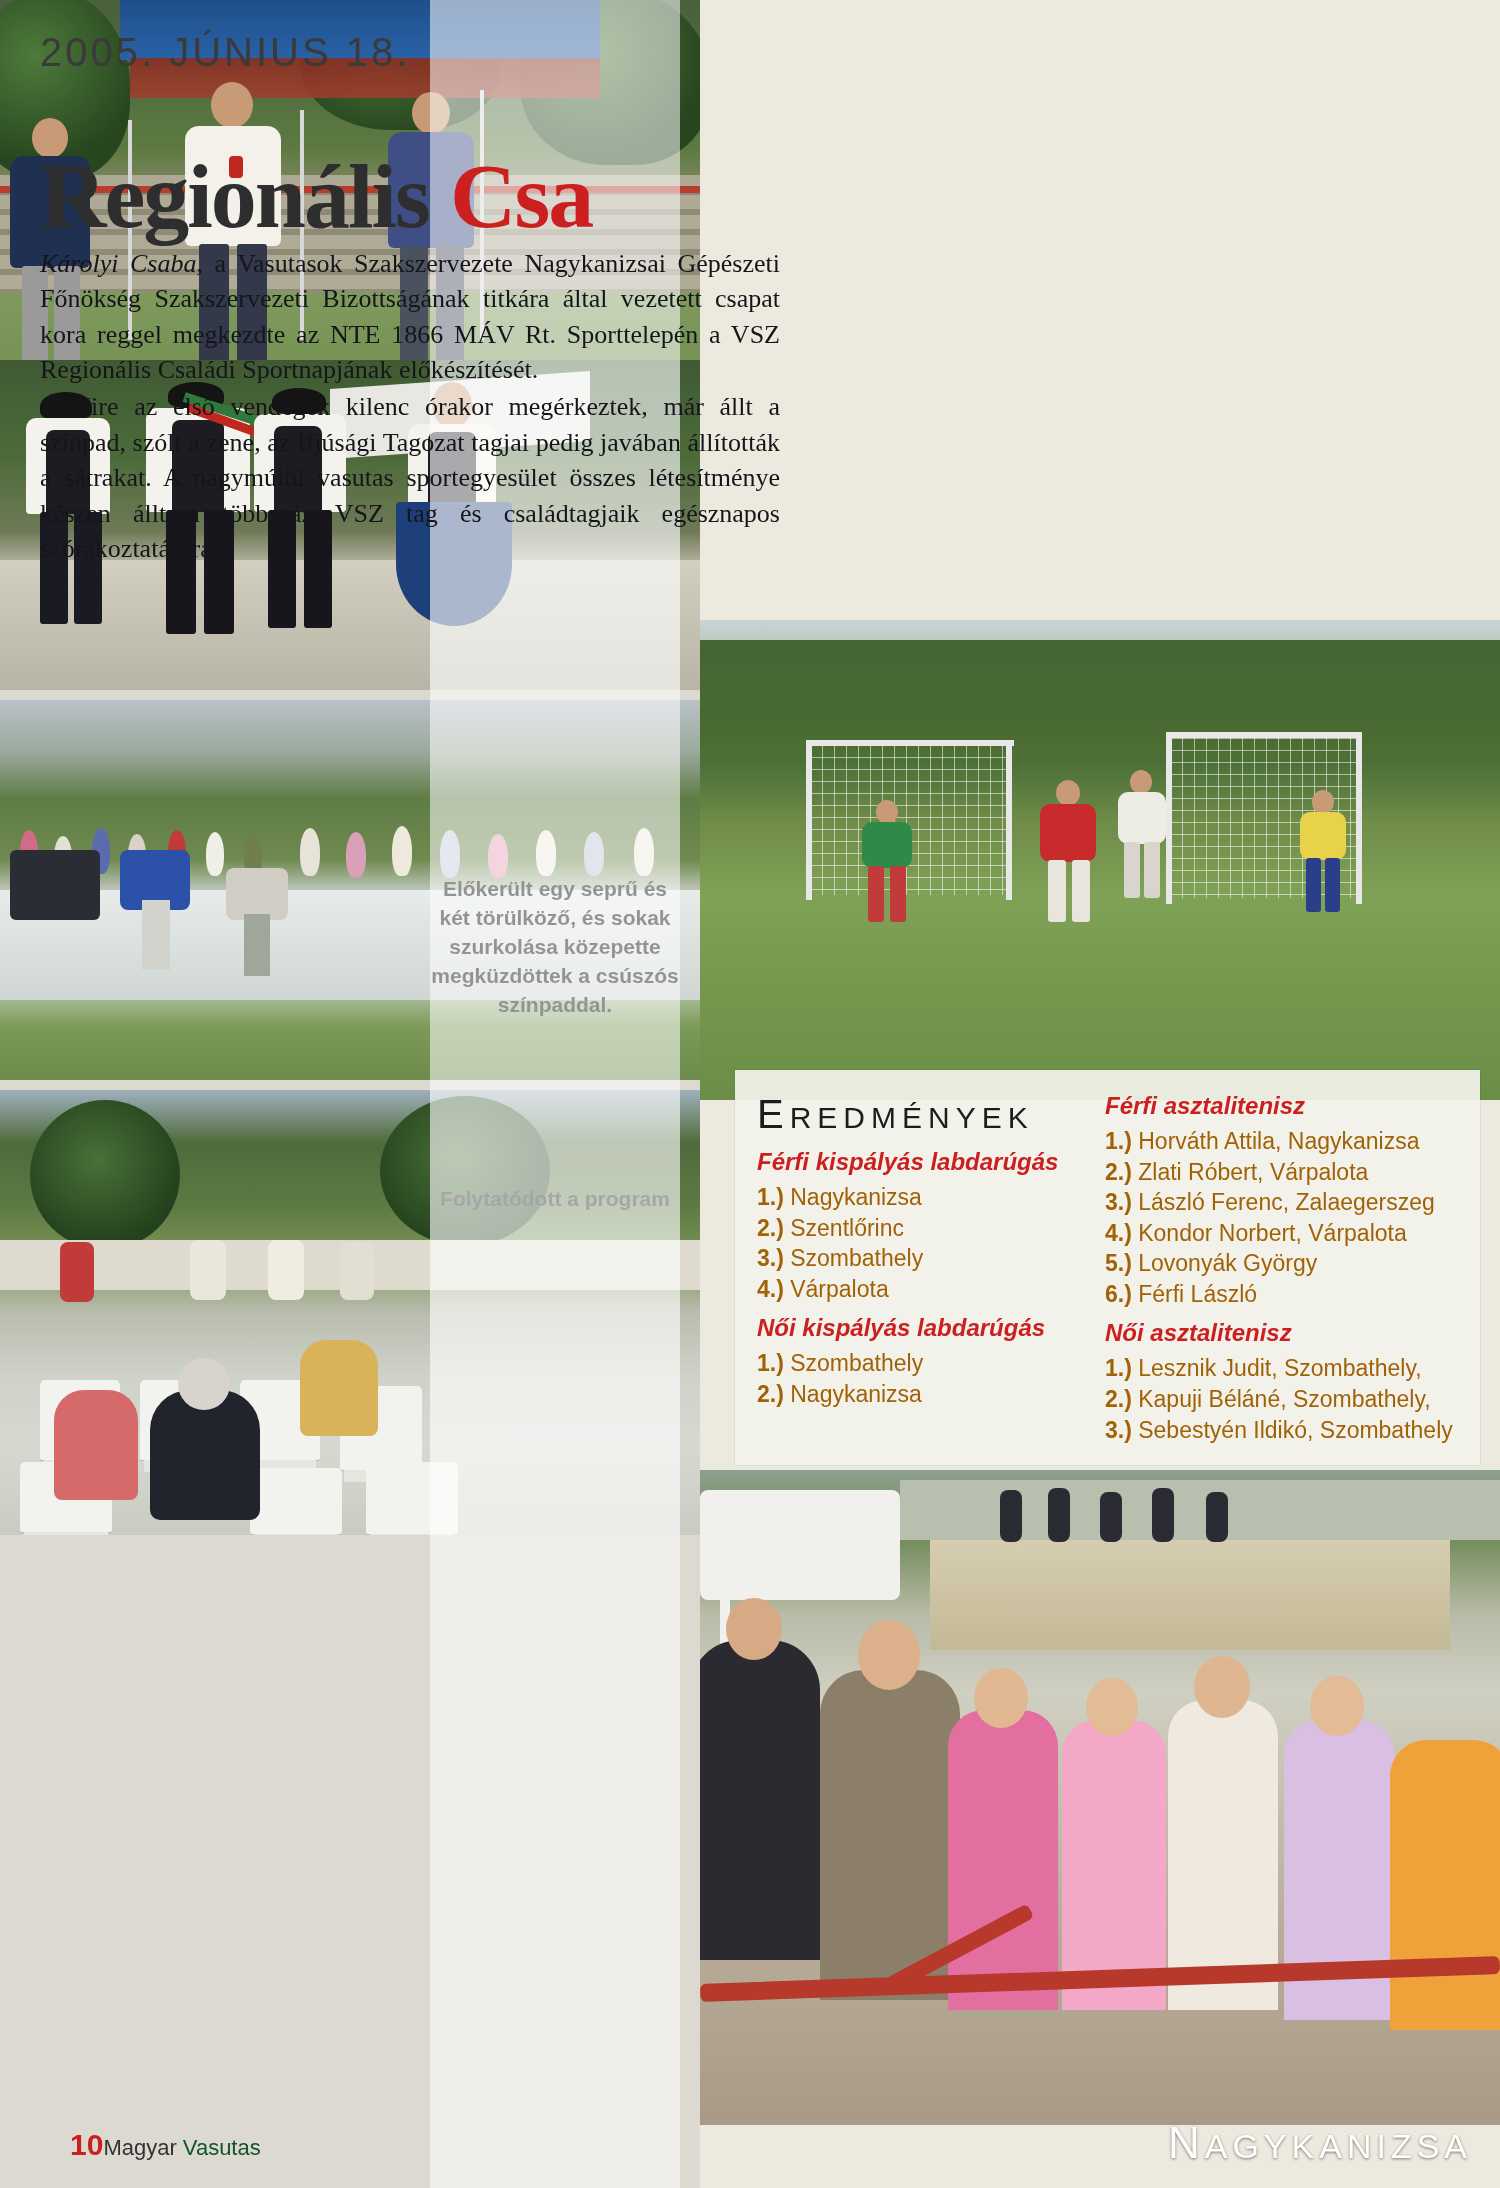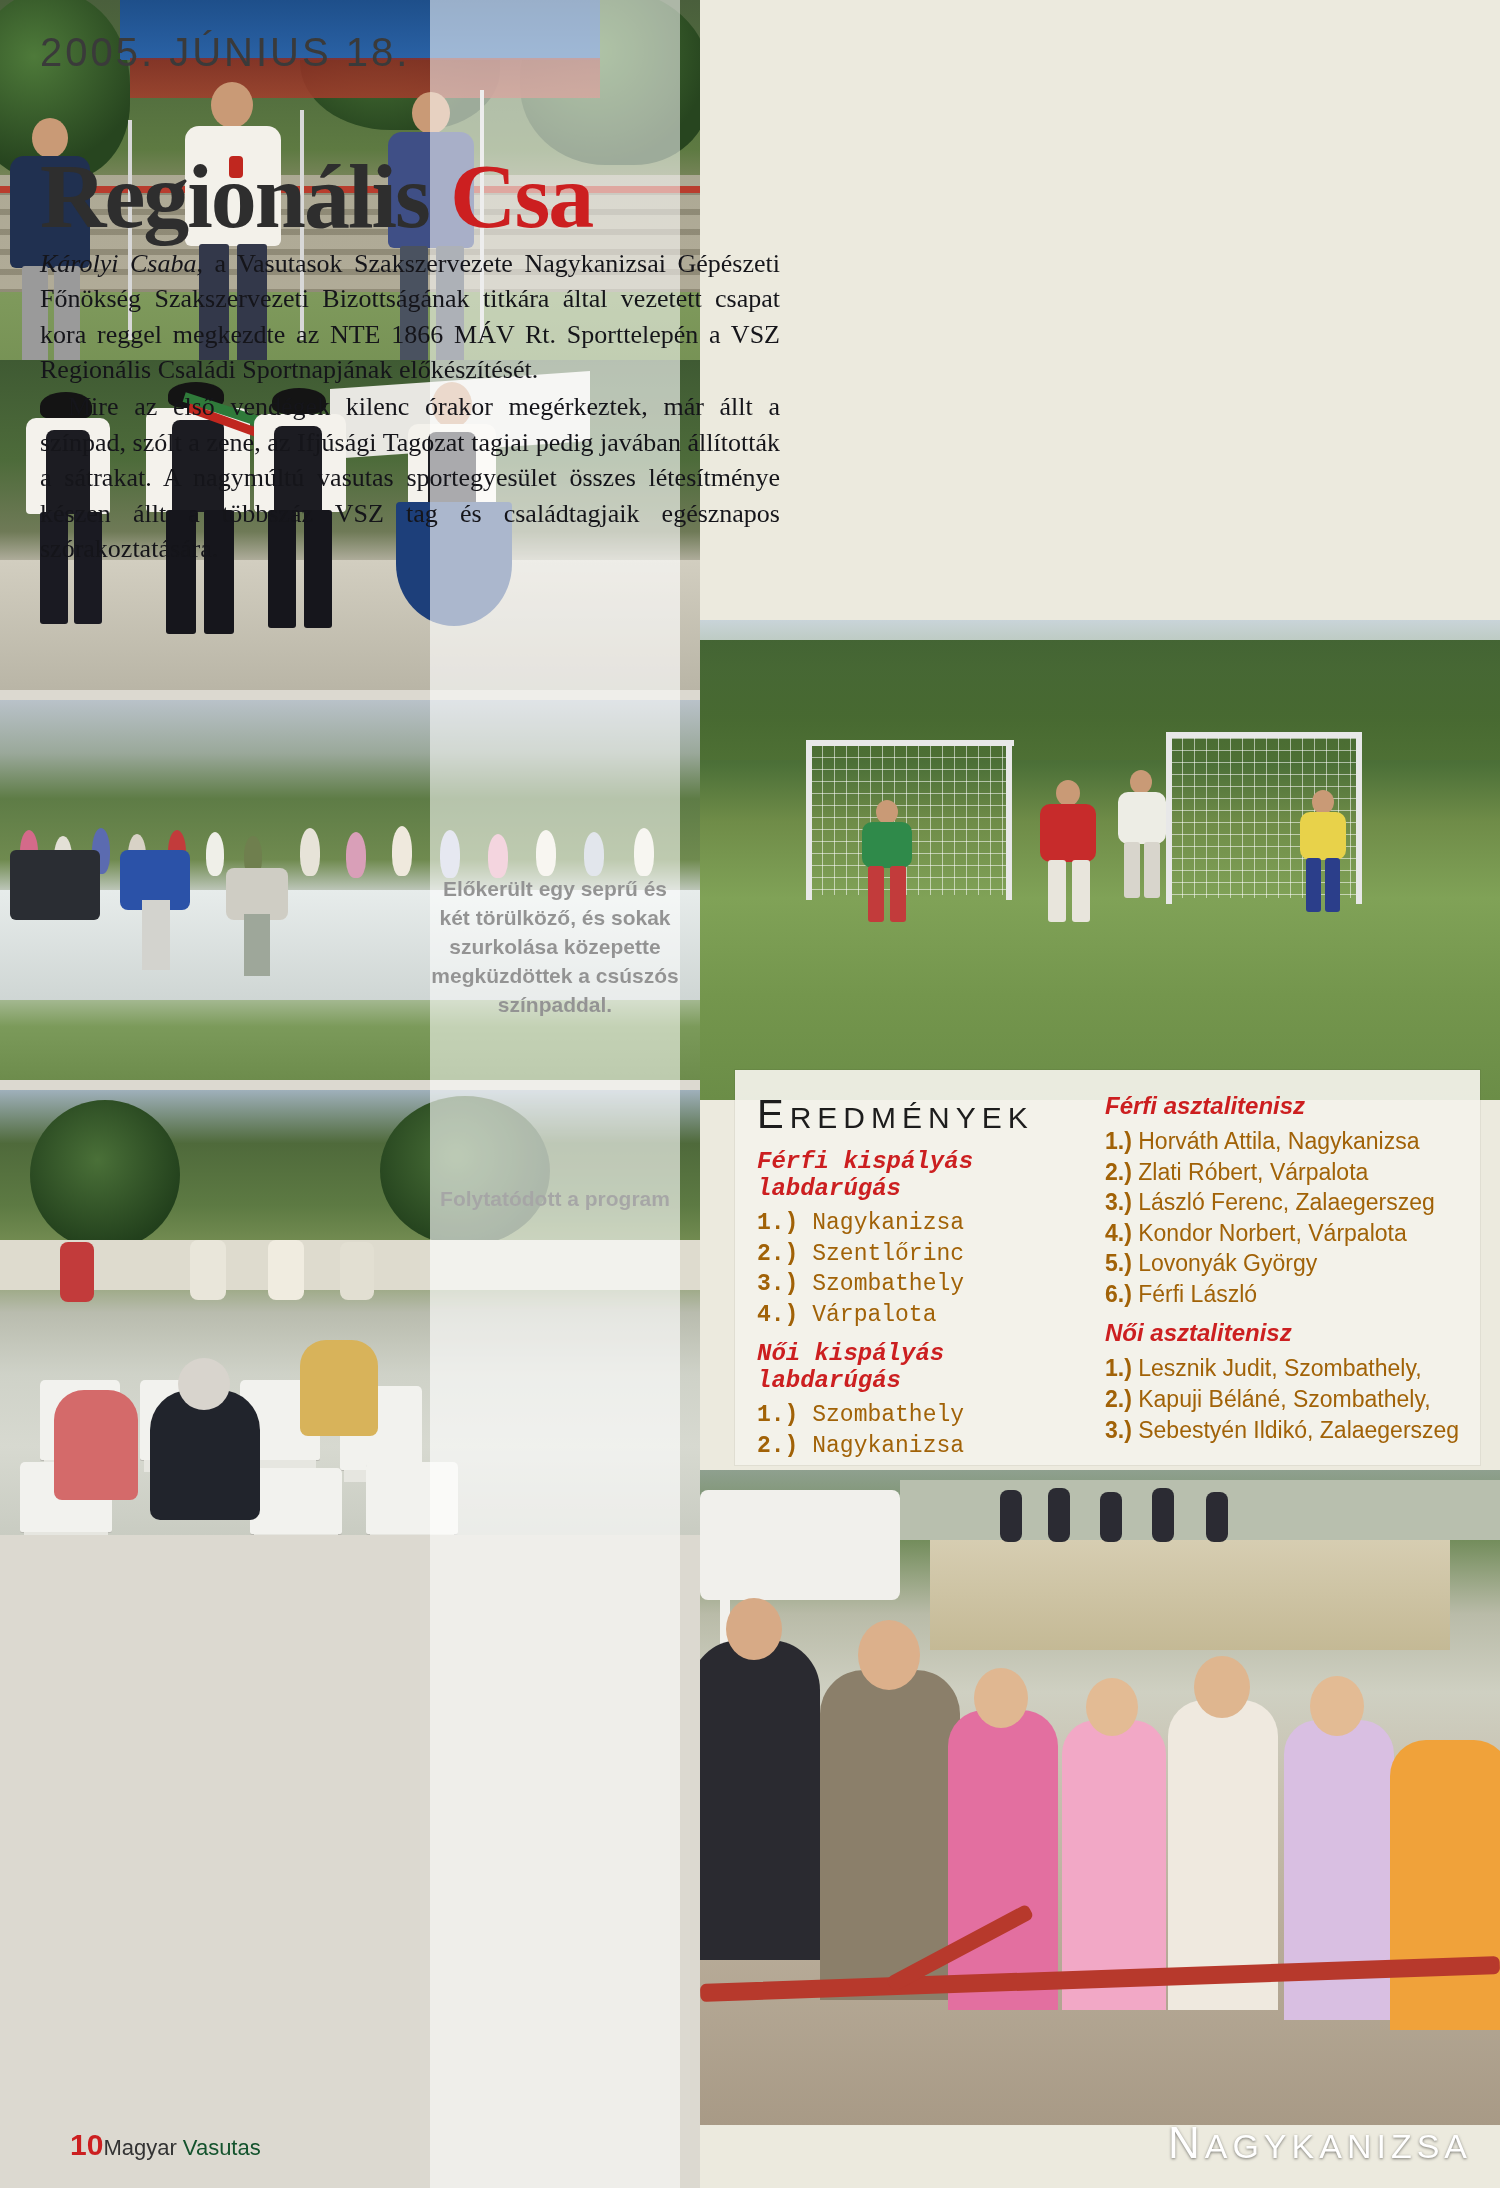--- a/index.html
+++ b/index.html
@@ -363,21 +363,21 @@
       <div class="p-legs" style="left:6px; top:68px; width:15px; height:54px; background:#2b3e8a;"></div>
       <div class="p-legs" style="left:25px; top:68px; width:15px; height:54px; background:#2b3e8a;"></div>
     </div>
   </div>
 
   <div class="results-box">
     <div class="results-title">
       <span class="cap">E</span><span>REDMÉNYEK</span>
     </div>
 
-    <div class="res-col" style="left:22px; top:78px; width:320px;font-family:Liberation Mono, monospace;">
+    <div class="res-col" style="left:22px; top:78px; width:320px;">
       <div class="res-block">
         <div class="res-head">Férfi kispályás labdarúgás</div>
         <ul class="res-list">
           <li><span class="n">1.)</span> <span>Nagykanizsa</span></li>
           <li><span class="n">2.)</span> <span>Szentlőrinc</span></li>
           <li><span class="n">3.)</span> <span>Szombathely</span></li>
           <li><span class="n">4.)</span> <span>Várpalota</span></li>
         </ul>
       </div>
       <div class="res-block">
@@ -399,21 +399,21 @@
           <li><span class="n">4.)</span> <span>Kondor Norbert, Várpalota</span></li>
           <li><span class="n">5.)</span> <span>Lovonyák György</span></li>
           <li><span class="n">6.)</span> <span>Férfi László</span></li>
         </ul>
       </div>
       <div class="res-block">
         <div class="res-head">Női asztalitenisz</div>
         <ul class="res-list">
           <li><span class="n">1.)</span> <span>Lesznik Judit, Szombathely,</span></li>
           <li><span class="n">2.)</span> <span>Kapuji Béláné, Szombathely,</span></li>
-          <li><span class="n">3.)</span> <span>Sebestyén Ildikó, Zalaegerszeg</span></li>
+          <li><span class="n">3.)</span> <span>Sebestyén Ildikó, Szombathely</span></li>
         </ul>
       </div>
     </div>
   </div>
 
   <div id="photo6">
     <div class="bgc"></div>
     <div class="tent-white" style="left:0; top:20px; width:200px; height:110px; border-radius:8px;"></div>
     <div class="tent-white" style="left:20px; top:120px; width:10px; height:120px;"></div>
     <div class="deck" style="left:230px; top:60px; width:520px; height:120px;"></div>

